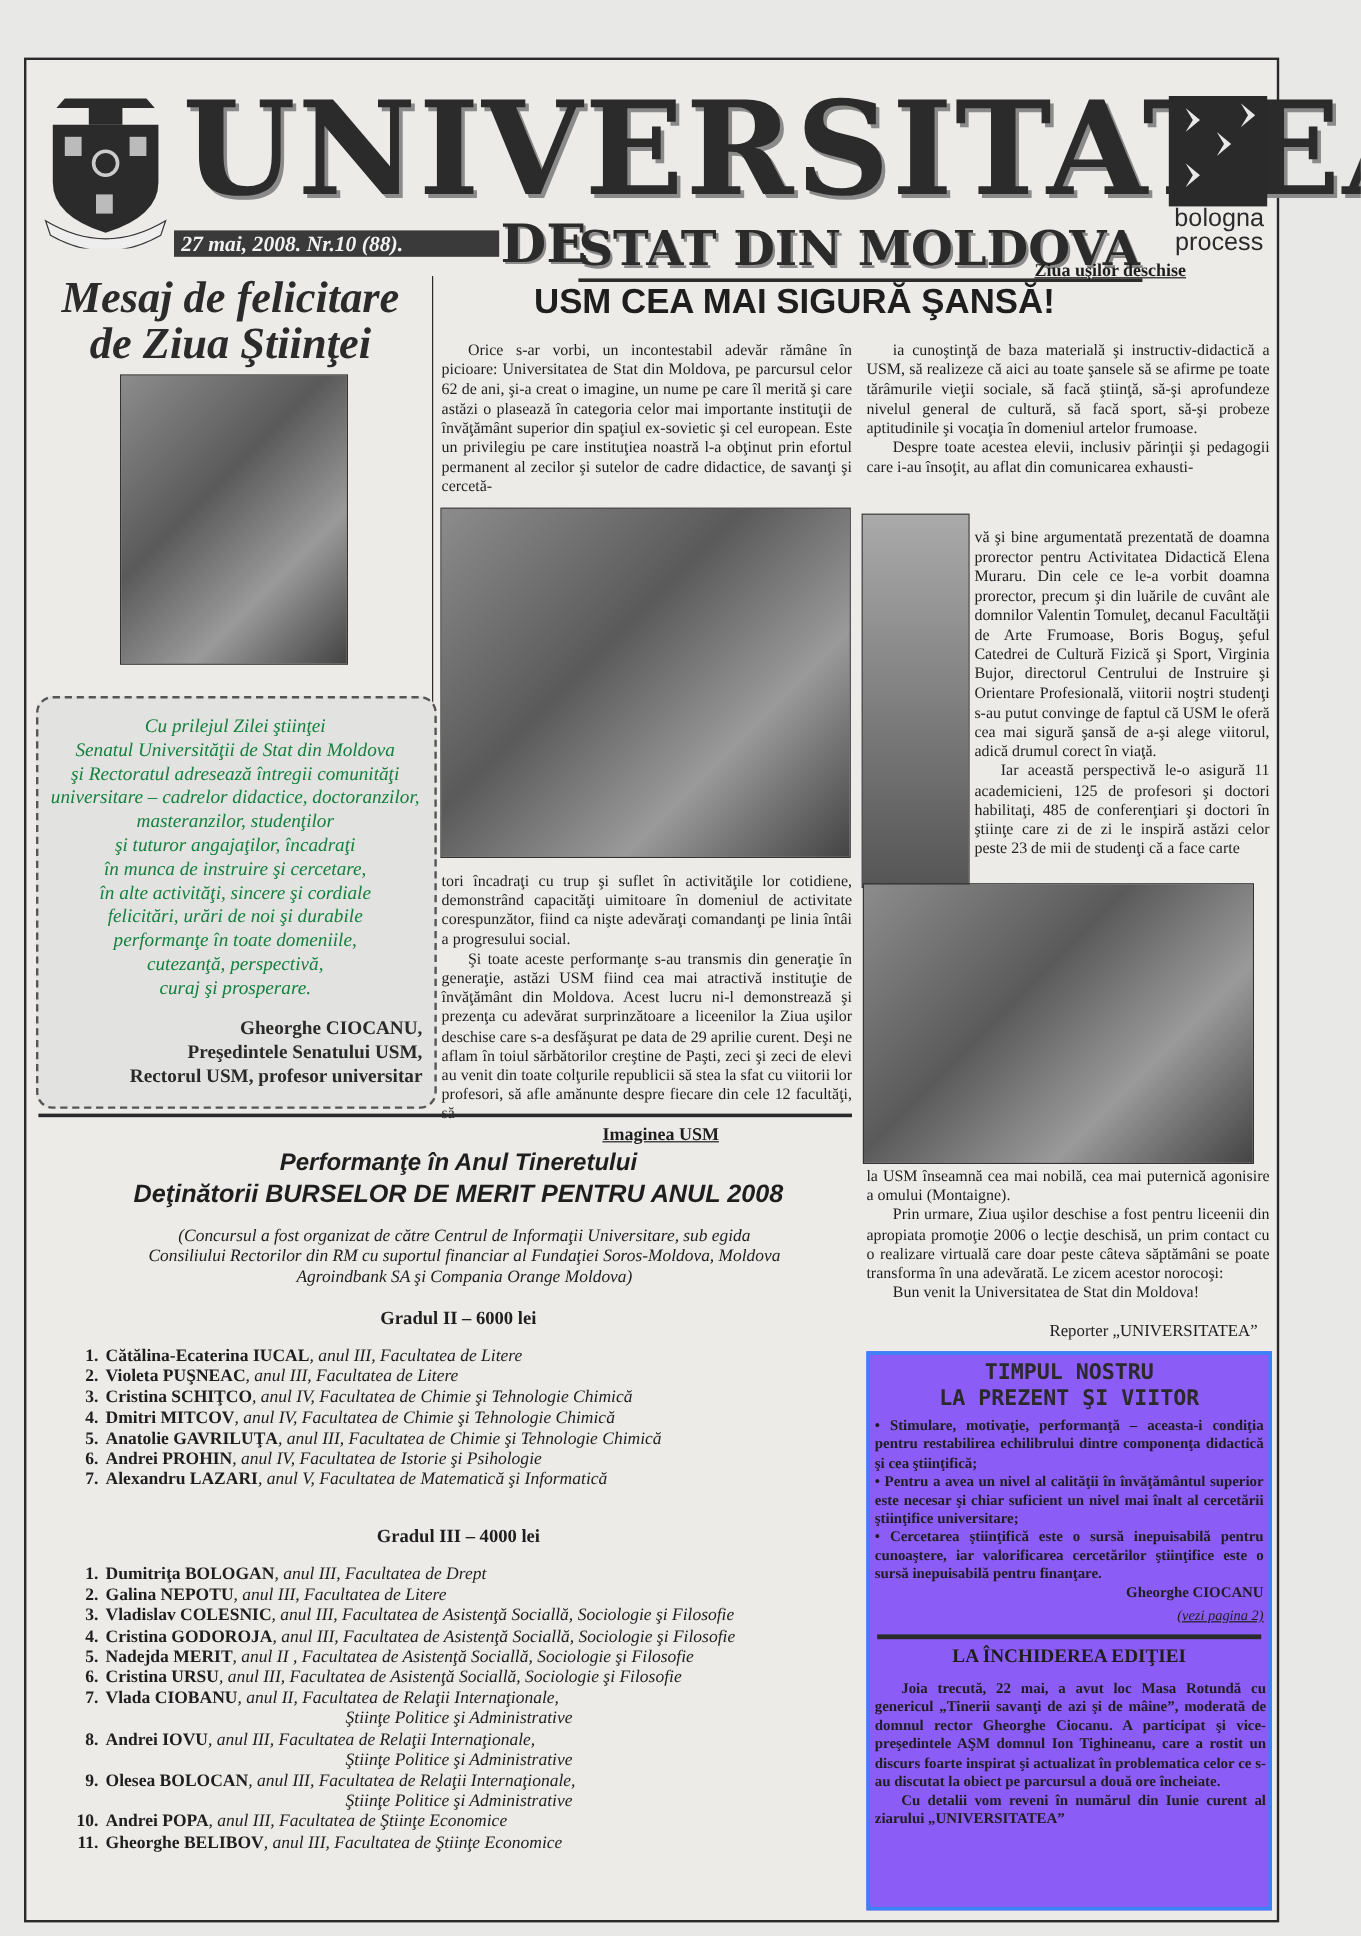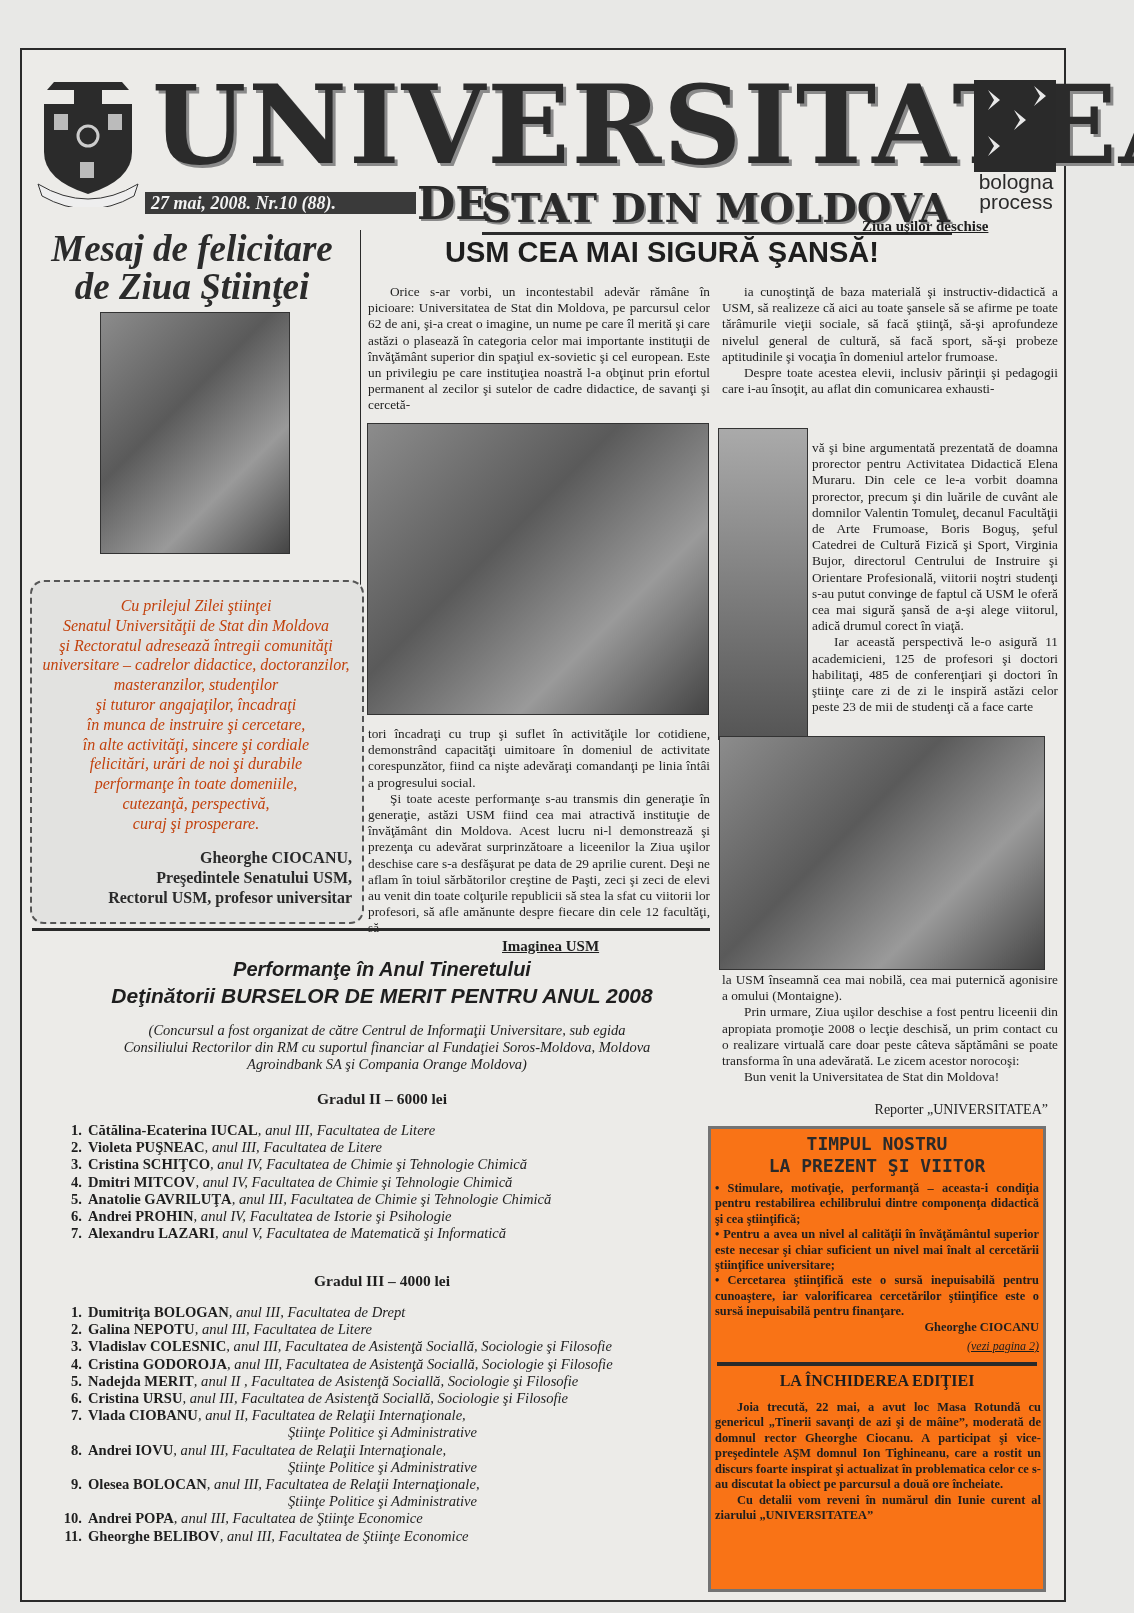--- a/index.html
+++ b/index.html
@@ -17,33 +17,33 @@
   
   .rubric { font-weight:bold; font-size:15px; text-decoration:underline; }
   .big-head { font-family:"Liberation Sans", sans-serif; font-weight:bold; font-size:29px; text-align:center; color:#1e1e1e; }
   .mesaj-title { left:10px; top:180px; width:320px; font-style:italic; font-weight:bold; font-size:37px; line-height:38px; text-align:center; color:#2b2b2b; }
   .photo { background:linear-gradient(135deg,#8c8c8c,#5a5a5a 40%,#9a9a9a 70%,#444); border:1px solid #333; }
   .vline { width:1px; background:#2a2a2a; }
   .hline { height:3px; background:#2a2a2a; }
   .body { font-size:13.3px; line-height:16.2px; text-align:justify; }
   .body p { margin:0; text-indent:22px; }
   .wavy { left:8px; top:530px; width:330px; height:340px; border:2px dashed #555; border-radius:14px; background:#e2e2e0; }
-  .wavy .txt { padding:14px 12px 0 10px; font-style:italic; font-size:16px; line-height:19.8px; text-align:center; color:#c2410c; }
+  .wavy .txt { padding:14px 12px 0 10px; font-style:italic; font-size:16px; line-height:19.8px; text-align:center; color:#15803d; }
   .wavy .sig { padding:14px 10px 0 0; font-weight:bold; font-size:16px; line-height:20px; text-align:right; color:#2a2a2a; }
   .list-title1 { font-style:italic; font-weight:bold; font-size:20px; text-align:center; font-family:"Liberation Sans", sans-serif; }
   .list-title2 { font-style:italic; font-weight:bold; font-size:21px; text-align:center; font-family:"Liberation Sans", sans-serif; }
   .note { font-style:italic; font-size:14.5px; line-height:17px; text-align:center; }
   .grade { font-weight:bold; font-size:15.5px; text-align:center; }
   ol.winners { margin:0; padding:0; list-style:none; font-size:14.6px; line-height:17.2px; }
   ol.winners li { display:flex; }
   ol.winners .n { width:30px; text-align:right; padding-right:6px; font-weight:bold; flex-shrink:0; }
   ol.winners .nm { font-weight:bold; }
   ol.winners .dt { font-style:italic; }
   ol.winners .cont { display:block; padding-left:240px; font-style:italic; }
-  .boxed { border:3px solid #737373; background:#f97316; }
+  .boxed { border:3px solid #3b82f6; background:#8b5cf6;margin-left:14px; }
   .timp-head { font-family:"DejaVu Sans Mono", monospace; font-weight:bold; font-size:18px; line-height:22px; text-align:center; color:#2a2a2a; padding-top:4px; }
   .timp-body { font-weight:bold; font-size:12.4px; line-height:15.4px; text-align:justify; padding:4px 4px 0 4px; }
   .close-head { font-weight:bold; font-size:16px; text-align:center; }
   .close-body { font-weight:bold; font-size:12.4px; line-height:15.4px; text-align:justify; }
   .close-body p { margin:0; text-indent:22px; }
 </style>
 </head>
 <body>
 
 <div class="page">
@@ -118,21 +118,21 @@
     <p style="text-indent:0">vă şi bine argumentată prezentată de doamna prorector pentru Activitatea Didactică Elena Muraru. Din cele ce le-a vorbit doamna prorector, precum şi din luările de cuvânt ale domnilor Valentin Tomuleţ, decanul Facultăţii de Arte Frumoase, Boris Boguş, şeful Catedrei de Cultură Fizică şi Sport, Virginia Bujor, directorul Centrului de Instruire şi Orientare Profesională, viitorii noştri studenţi s-au putut convinge de faptul că USM le oferă cea mai sigură şansă de a-şi alege viitorul, adică drumul corect în viaţă.</p>
     <p>Iar această perspectivă le-o asigură 11 academicieni, 125 de profesori şi doctori habilitaţi, 485 de conferenţiari şi doctori în ştiinţe care zi de zi le inspiră astăzi celor peste 23 de mii de studenţi că a face carte</p>
   </div>
   <div class="abs body" style="left:346px; top:676px; width:342px;">
     <p style="text-indent:0">tori încadraţi cu trup şi suflet în activităţile lor cotidiene, demonstrând capacităţi uimitoare în domeniul de activitate corespunzător, fiind ca nişte adevăraţi comandanţi pe linia întâi a progresului social.</p>
     <p>Şi toate aceste performanţe s-au transmis din generaţie în generaţie, astăzi USM fiind cea mai atractivă instituţie de învăţământ din Moldova. Acest lucru ni-l demonstrează şi prezenţa cu adevărat surprinzătoare a liceenilor la Ziua uşilor deschise care s-a desfăşurat pe data de 29 aprilie curent. Deşi ne aflam în toiul sărbătorilor creştine de Paşti, zeci şi zeci de elevi au venit din toate colţurile republicii să stea la sfat cu viitorii lor profesori, să afle amănunte despre fiecare din cele 12 facultăţi, să</p>
   </div>
   <div class="abs photo" style="left:697px; top:686px; width:324px; height:232px;"></div>
   <div class="abs body" style="left:700px; top:922px; width:336px;">
     <p style="text-indent:0">la USM înseamnă cea mai nobilă, cea mai puternică agonisire a omului (Montaigne).</p>
-    <p>Prin urmare, Ziua uşilor deschise a fost pentru liceenii din apropiata promoţie 2008 o lecţie deschisă, un prim contact cu o realizare virtuală care doar peste câteva săptămâni se poate transforma în una adevărată. Le zicem acestor norocoşi:</p>
+    <p>Prin urmare, Ziua uşilor deschise a fost pentru liceenii din apropiata promoţie 2006 o lecţie deschisă, un prim contact cu o realizare virtuală care doar peste câteva săptămâni se poate transforma în una adevărată. Le zicem acestor norocoşi:</p>
     <p>Bun venit la Universitatea de Stat din Moldova!</p>
   </div>
   <div class="abs" style="left:800px; top:1052px; width:226px; text-align:right; font-weight:normal; font-size:14px;">Reporter „UNIVERSITATEA”</div>
 
   <div class="abs hline" style="left:10px; top:878px; width:678px;"></div>
 
   <div class="abs rubric" style="left:480px; top:888px; width:208px;">Imaginea USM</div>
   <div class="abs list-title1" style="left:30px; top:908px; width:660px;">Performanţe în Anul Tineretului</div>
   <div class="abs list-title2" style="left:30px; top:934px; width:660px;">Deţinătorii BURSELOR DE MERIT PENTRU ANUL 2008</div>
   <div class="abs note" style="left:100px; top:972px; width:530px;">(Concursul a fost organizat de către Centrul de Informaţii Universitare, sub egida Consiliului Rectorilor din RM cu suportul financiar al Fundaţiei Soros-Moldova, Moldova Agroindbank SA şi Compania Orange Moldova)</div>

